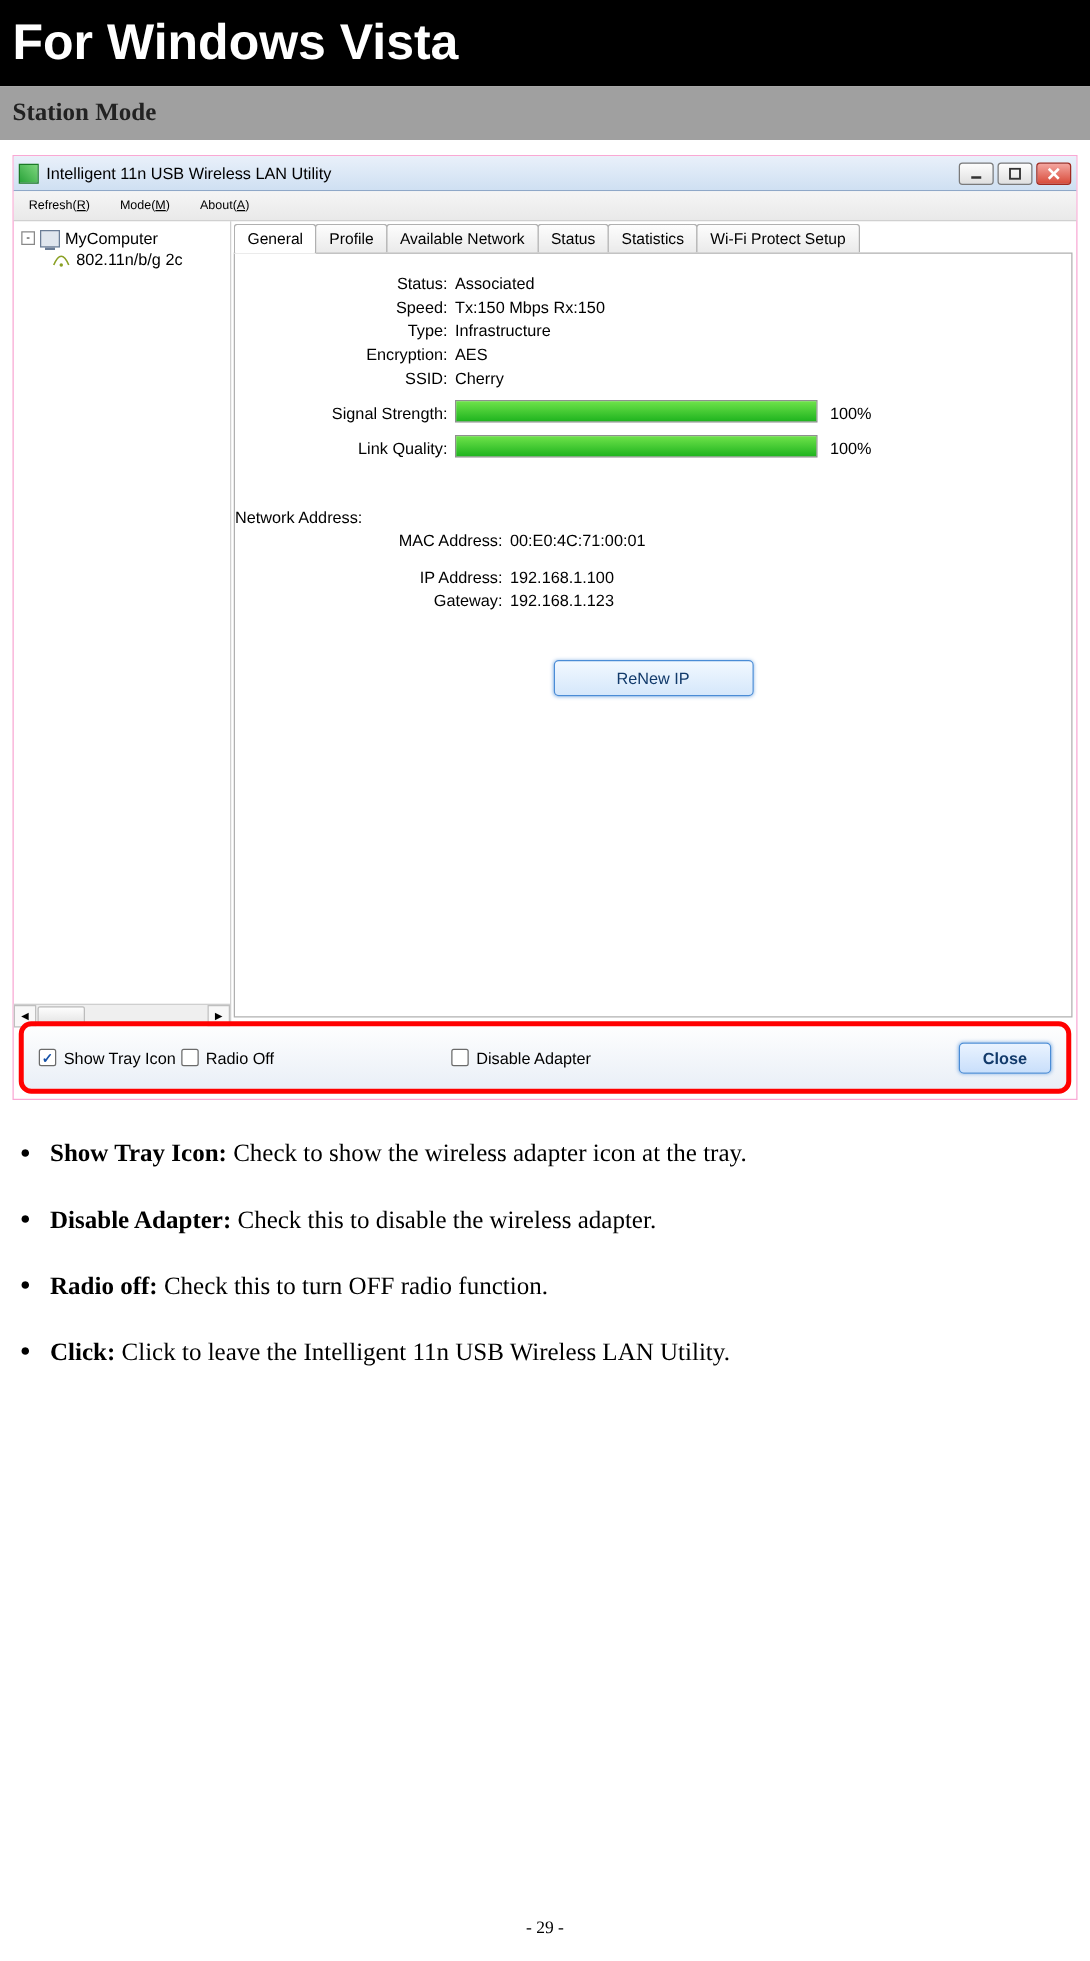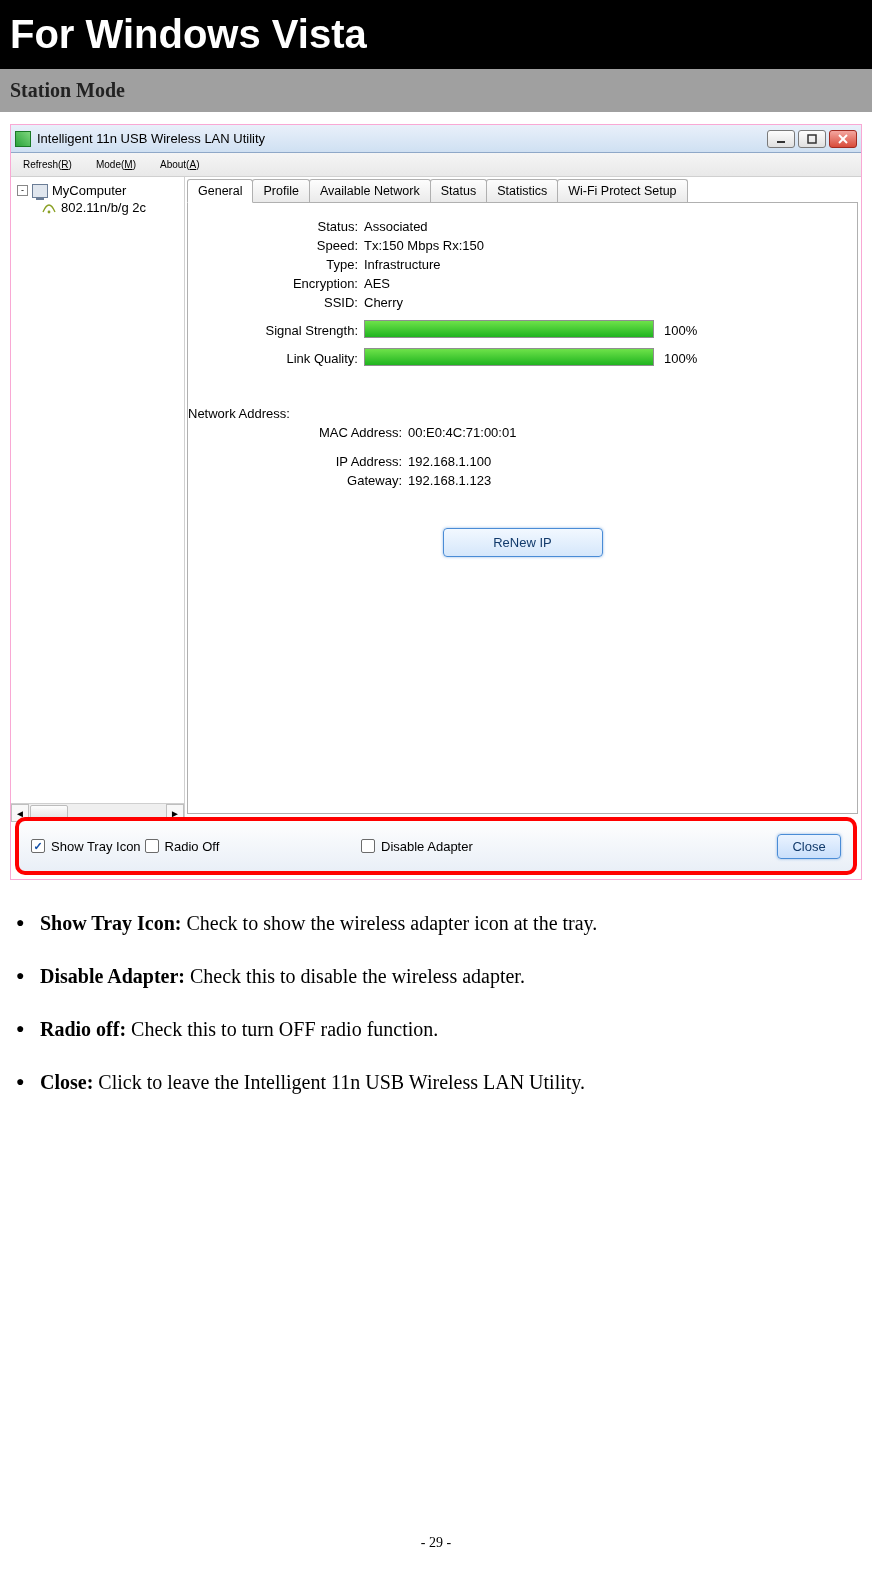--- a/index.html
+++ b/index.html
@@ -173,25 +173,26 @@
   }
   .footer-col1 { display:flex; flex-direction:row; gap:4px; width:330px;}
   .footer-col2 { display:flex; align-items:center; flex:1;}
   .cb { display:flex; align-items:center; gap:6px;}
   .chk {
     width:14px;height:14px;border:1px solid #6b6b6b;background:#fff;display:inline-flex;align-items:center;justify-content:center;border-radius:2px;
   }
   .chk.checked::after{content:"✓"; font-size:11px; color:#1551a8; font-weight:bold;}
   .closebtn {
     margin-left:auto;
-    width:64px; padding:4px 0; text-align:center;
+    width:74px; padding:4px 0; text-align:center;
     border:1px solid #4a8cd6; border-radius:4px;
     background: linear-gradient(#eaf3ff,#c9dffb);
     color:#123a6b; font-size:13px;
     box-shadow: 0 0 3px rgba(74,140,214,.6);
+    font-weight: bold;
   }
   .bullets {
     margin: 30px 24px 0 40px;
     font-family: 'Times New Roman', serif;
     font-size: 20px;
   }
   .bullets li {
     list-style: none;
     margin-bottom: 26px;
     position: relative;
@@ -354,16 +355,16 @@
       </label>
       <span class="closebtn">Close</span>
     </div>
   </div>
 </div>
 
 <ul class="bullets">
   <li><b>Show Tray Icon:</b><span> Check to show the wireless adapter icon at the tray.</span></li>
   <li><b>Disable Adapter:</b><span> Check this to disable the wireless adapter.</span></li>
   <li><b>Radio off:</b><span> Check this to turn OFF radio function.</span></li>
-  <li><b>Close:</b><span> Click to leave the Intelligent 11n USB Wireless LAN Utility.</span></li>
+  <li><b>Click:</b><span> Click to leave the Intelligent 11n USB Wireless LAN Utility.</span></li>
 </ul>
 
 <div class="pagenum">- 29 -</div>
 
 </body></html>

